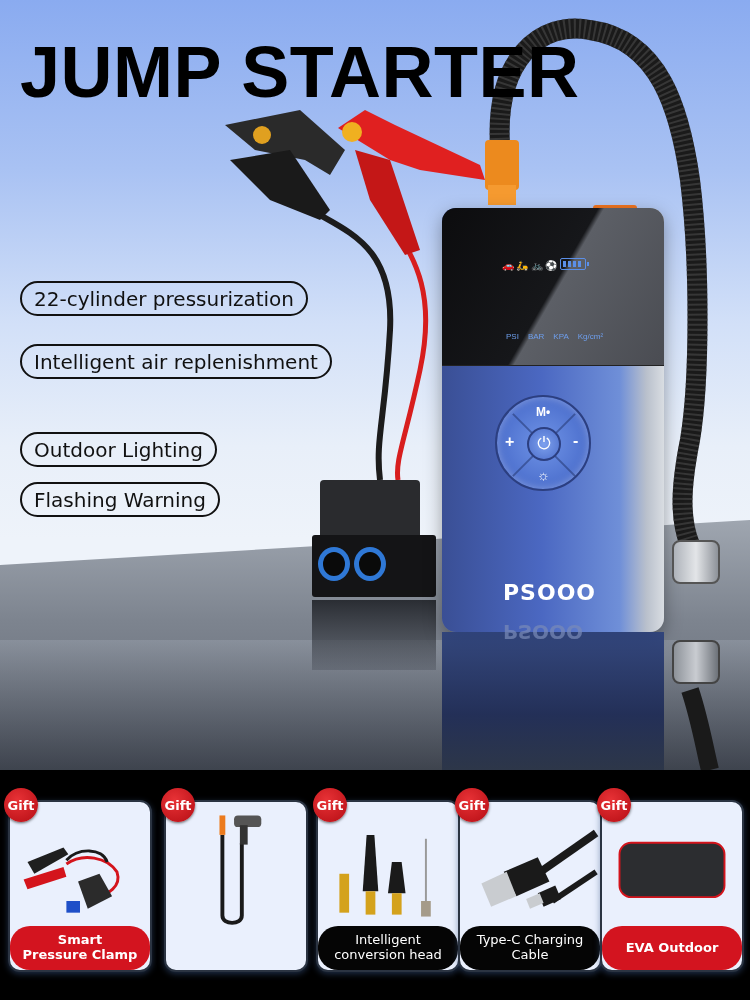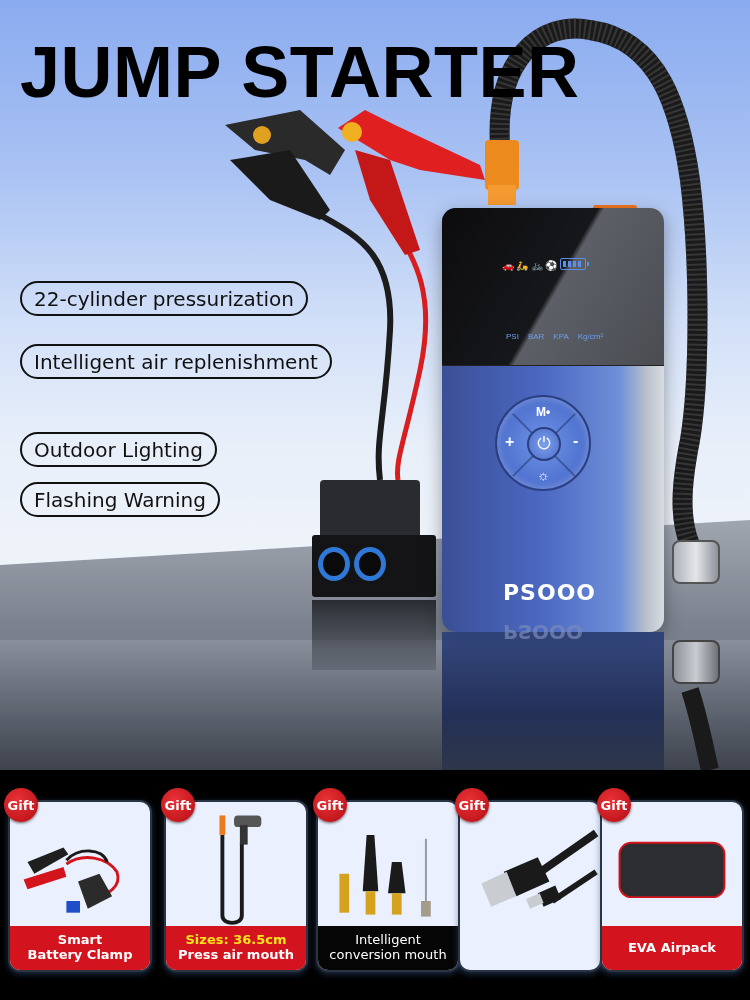--- a/index.html
+++ b/index.html
@@ -108,21 +108,21 @@
   
   .gifts { position: absolute; left: 0; top: 770px; width: 750px; height: 230px; background: #000; }
   .card {
     position: absolute; top: 800px; width: 144px; height: 172px; border-radius: 12px; overflow: hidden;
     background: #eaf0fd; border: 2px solid #2b3442; box-shadow: 0 2px 6px rgba(60,90,140,0.5);
   }
   .card-img { position: absolute; left: 0; top: 0; width: 100%; height: 128px; }
   .card-label {
     position: absolute; left: 0; bottom: 0; width: 100%; height: 44px; display: flex; flex-direction: column;
     align-items: center; justify-content: center; color: #fff; font-size: 13px; font-weight: 700;
-    line-height: 1.15; text-align: center; font-family: "DejaVu Sans", sans-serif;
+    line-height: 1.15; text-align: center; font-family: "DejaVu Sans", sans-serif; border-radius: 20px;
   }
   .card-label.red { background: #d3141f; }
   .card-label.black { background: #050505; font-weight: 400; }
   .card-label .yellow { color: #ffe51a; }
   .gift-badge {
     position: absolute; top: 788px; width: 34px; height: 34px; border-radius: 50%;
     background: radial-gradient(circle at 40% 35%, #e83236, #b50d14); color: #fff; font-size: 13px;
     font-weight: 700; display: flex; align-items: center; justify-content: center;
     font-family: "DejaVu Sans", sans-serif; z-index: 3; box-shadow: 0 1px 3px rgba(0,0,0,0.6);
   }
@@ -218,69 +218,69 @@
   <svg class="card-img" viewBox="0 0 144 128">
     <polygon points="18,60 55,45 60,52 25,72" fill="#1f1f1f"></polygon>
     <polygon points="14,78 55,65 58,75 18,88" fill="#d4141c"></polygon>
     <path d="M58,62 C 75,50 100,55 110,70 C 115,85 100,95 90,92" stroke="#d4141c" stroke-width="3" fill="none"></path>
     <path d="M58,58 C 70,45 95,45 100,60" stroke="#1a1a1a" stroke-width="3" fill="none"></path>
     <polygon points="70,80 92,72 105,95 80,108" fill="#2b2b2b"></polygon>
     <rect x="58" y="100" width="14" height="12" fill="#1e4fc8"></rect>
   </svg>
   <div class="card-label red">
     <span>Smart</span>
-    <span>Battery Clamp</span>
+    <span>Pressure Clamp</span>
   </div>
 </div>
 <div class="gift-badge" style="left:4px;">Gift</div>
 
 <div class="card" style="left:164px;">
   <svg class="card-img" viewBox="0 0 144 128">
     <rect x="55" y="12" width="6" height="20" fill="#ec7b1e"></rect>
     <path d="M58,32 L58,115 C 58,125 78,125 78,115 L78,40" stroke="#1a1a1a" stroke-width="4" fill="none"></path>
     <rect x="70" y="12" width="28" height="12" rx="4" fill="#555"></rect>
     <rect x="76" y="22" width="8" height="20" fill="#333"></rect>
   </svg>
-  <div class="card-label red">
-    <span class="yellow">Sizes:  36.5cm</span>
-    <span>Press air mouth</span>
-  </div>
 </div>
 <div class="gift-badge" style="left:161px;">Gift</div>
 
 <div class="card" style="left:316px;">
   <svg class="card-img" viewBox="0 0 144 128">
     <rect x="22" y="72" width="10" height="40" fill="#d4a21c"></rect>
     <polygon points="50,32 58,32 62,90 46,90" fill="#1a1a1a"></polygon>
     <rect x="49" y="90" width="10" height="24" fill="#d4a21c"></rect>
     <polygon points="76,60 86,60 90,92 72,92" fill="#1a1a1a"></polygon>
     <rect x="76" y="92" width="10" height="22" fill="#d4a21c"></rect>
     <rect x="110" y="36" width="2" height="68" fill="#999"></rect>
     <rect x="106" y="100" width="10" height="16" fill="#a59b8a"></rect>
   </svg>
   <div class="card-label black">
     <span>Intelligent</span>
-    <span>conversion mouth</span>
+    <span>conversion head</span>
   </div>
 </div>
 <div class="gift-badge" style="left:313px;">Gift</div>
 
 <div class="card" style="left:458px;">
   <svg class="card-img" viewBox="0 0 144 128">
     <path d="M80,72 L140,30" stroke="#1a1a1a" stroke-width="8"></path>
     <path d="M95,100 L140,70" stroke="#1a1a1a" stroke-width="6"></path>
     <polygon points="45,70 80,55 92,80 58,95" fill="#1a1a1a"></polygon>
     <polygon points="22,82 48,70 58,95 32,106" fill="#c9ccd0"></polygon>
     <polygon points="80,92 98,84 104,98 86,106" fill="#1a1a1a"></polygon>
     <polygon points="68,98 82,92 86,102 72,108" fill="#c9ccd0"></polygon>
   </svg>
+  <div class="card-label black">
+    <span>Type-C Charging</span>
+    <span>Cable</span>
+  </div>
 </div>
 <div class="gift-badge" style="left:455px;">Gift</div>
 
 <div class="card" style="left:600px;">
   <svg class="card-img" viewBox="0 0 144 128">
     <rect x="18" y="40" width="108" height="56" rx="12" fill="#2c2d30" stroke="#d4141c" stroke-width="2"></rect>
   </svg>
   <div class="card-label red">
-    <span>EVA Airpack</span>
+    <span>EVA Outdoor</span>
   </div>
 </div>
 <div class="gift-badge" style="left:597px;">Gift</div>
 
 </body></html>

